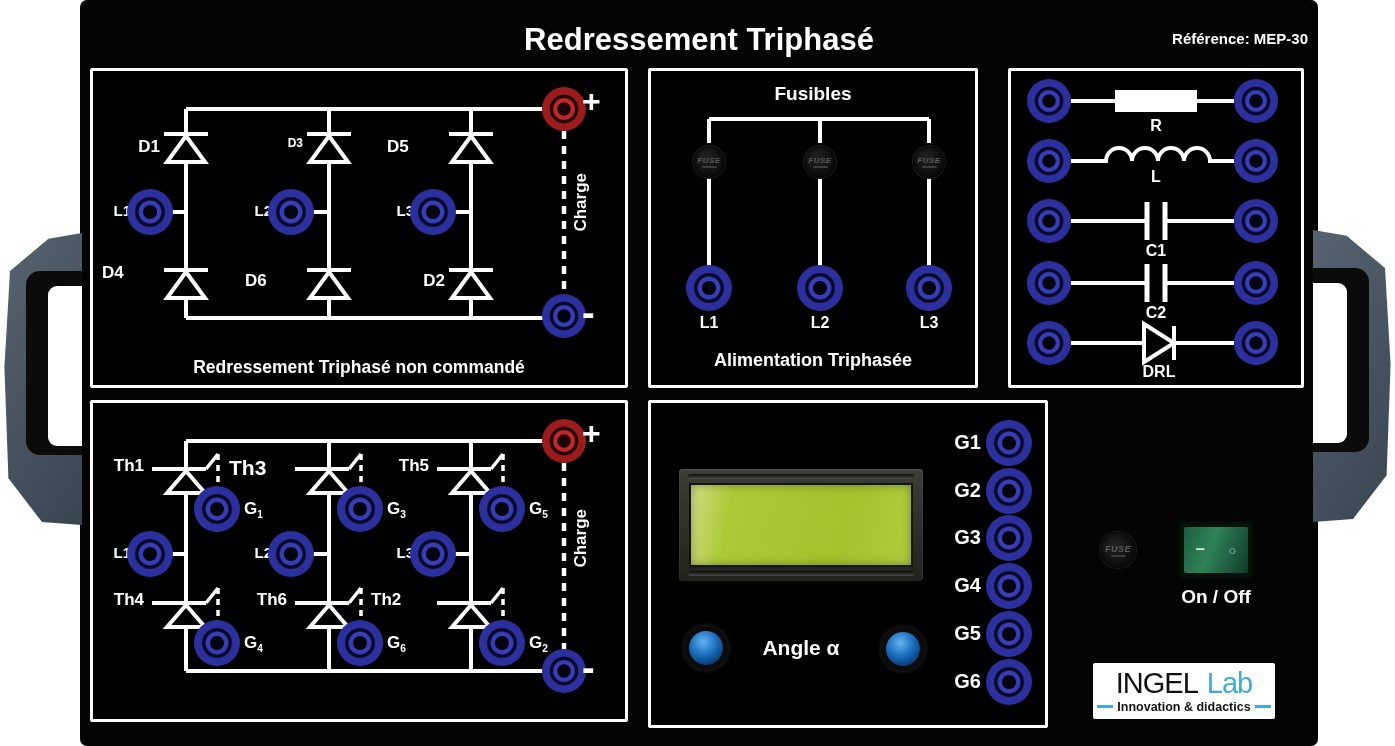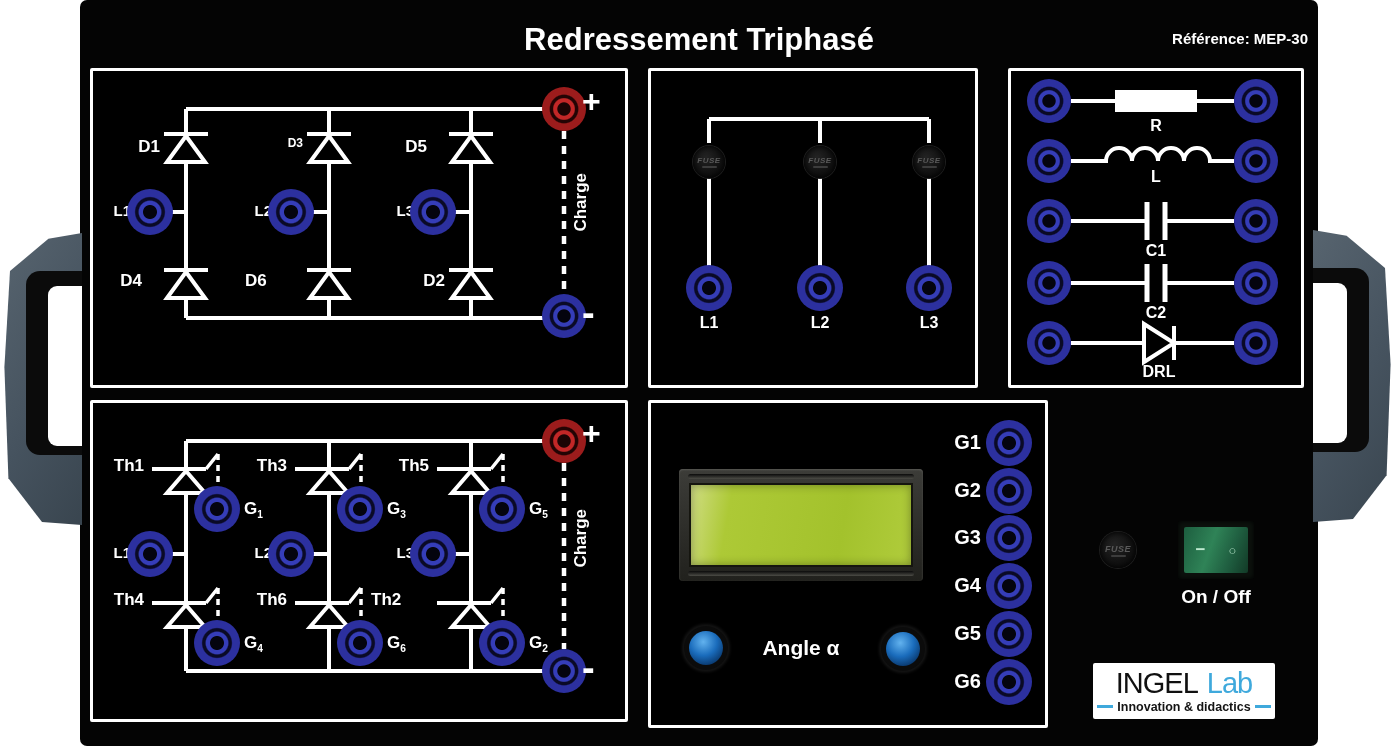--- a/index.html
+++ b/index.html
@@ -68,59 +68,62 @@
     <path d="M71 63 H115 M214 63 H258 M356 63 H400 M71 199 H115 M214 199 H258 M356 199 H400" stroke="#fff" stroke-width="4" fill="none"></path>
     <path d="M93 65 L74 91 L112 91 Z" fill="#000" stroke="#fff" stroke-width="4"></path>
     <path d="M236 65 L217 91 L255 91 Z" fill="#000" stroke="#fff" stroke-width="4"></path>
     <path d="M378 65 L359 91 L397 91 Z" fill="#000" stroke="#fff" stroke-width="4"></path>
     <path d="M93 201 L74 227 L112 227 Z" fill="#000" stroke="#fff" stroke-width="4"></path>
     <path d="M236 201 L217 227 L255 227 Z" fill="#000" stroke="#fff" stroke-width="4"></path>
     <path d="M378 201 L359 227 L397 227 Z" fill="#000" stroke="#fff" stroke-width="4"></path>
   </svg>
   <span class="lbl" style="left:9px;top:66px;width:58px;text-align:right;font-size:17px">D1</span>
   <span class="lbl" style="left:152px;top:66px;width:58px;text-align:right;font-size:12px">D3</span>
-  <span class="lbl" style="left:294px;top:66px;width:58px;text-align:center;font-size:17px">D5</span>
-  <span class="lbl" style="left:9px;top:200px;width:58px;text-align:center;font-size:17px">D4</span>
+  <span class="lbl" style="left:294px;top:66px;width:58px;text-align:left;font-size:17px">D5</span>
+  <span class="lbl" style="left:9px;top:192px;width:58px;text-align:left;font-size:17px">D4</span>
   <span class="lbl" style="left:152px;top:200px;width:58px;text-align:left;font-size:17px">D6</span>
   <span class="lbl" style="left:294px;top:200px;width:58px;text-align:right;font-size:17px">D2</span>
   <span class="lbl" style="left:-2px;top:131px;width:40px;text-align:right;font-size:15px">L1</span>
   <span class="lbl" style="left:139px;top:131px;width:40px;text-align:right;font-size:15px">L2</span>
   <span class="lbl" style="left:281px;top:131px;width:40px;text-align:right;font-size:15px">L3</span>
   <div class="jack jb46" style="left:34px;top:118px"></div>
   <div class="jack jb46" style="left:175px;top:118px"></div>
   <div class="jack jb46" style="left:317px;top:118px"></div>
   <div class="jack jr44" style="left:449px;top:16px"></div>
   <div class="jack jb44" style="left:449px;top:223px"></div>
   <span class="lbl" style="left:489px;top:12px;font-size:32px">+</span>
   <span class="lbl" style="left:489px;top:221px;font-size:38px">-</span>
   <span class="lbl vtext" style="left:478px;top:102px;font-size:17px">Charge</span>
+  <span class="lbl" style="left:0;right:0;bottom:8px;text-align:center;font-size:17.5px">Redressement Triphasé non commandé</span>
 </div>
 
 <div class="box" style="left:648px;top:68px;width:330px;height:320px">
   <svg class="wires" width="324" height="314">
     <path d="M58 48 H278 M58 48 V72 M169 48 V72 M278 48 V72 M58 107 V196 M169 107 V196 M278 107 V196" stroke="#fff" stroke-width="4" fill="none"></path>
   </svg>
+  <span class="lbl" style="left:0;right:0;top:12px;text-align:center;font-size:19px">Fusibles</span>
   <div class="fuse" style="left:42px;top:75px;width:32px;height:32px">
       <span style="font-size:8px">FUSE</span>
       <i></i>
     </div>
   <div class="fuse" style="left:153px;top:75px;width:32px;height:32px">
       <span style="font-size:8px">FUSE</span>
       <i></i>
     </div>
   <div class="fuse" style="left:262px;top:75px;width:32px;height:32px">
       <span style="font-size:8px">FUSE</span>
       <i></i>
     </div>
   <div class="jack jb46" style="left:35px;top:194px"></div>
   <div class="jack jb46" style="left:146px;top:194px"></div>
   <div class="jack jb46" style="left:255px;top:194px"></div>
   <span class="lbl" style="left:38px;top:243px;width:40px;text-align:center;font-size:16px">L1</span>
   <span class="lbl" style="left:149px;top:243px;width:40px;text-align:center;font-size:16px">L2</span>
   <span class="lbl" style="left:258px;top:243px;width:40px;text-align:center;font-size:16px">L3</span>
+  <span class="lbl" style="left:0;right:0;bottom:14px;text-align:center;font-size:18px">Alimentation Triphasée</span>
 </div>
 
 <div class="box" style="left:1008px;top:68px;width:296px;height:320px">
   <svg class="wires" width="290" height="314">
     <path d="M60 30 H104 M186 30 H223" stroke="#fff" stroke-width="4" fill="none"></path>
     <rect x="104" y="19" width="82" height="22" fill="#fff"></rect>
     <path d="M60 90 H95 A13 13 0 0 1 121 90 A13 13 0 0 1 147 90 A13 13 0 0 1 173 90 A13 13 0 0 1 199 90 H223" stroke="#fff" stroke-width="4" fill="none"></path>
     <path d="M60 150 H136 M154 150 H223 M60 212 H136 M154 212 H223" stroke="#fff" stroke-width="4" fill="none"></path>
     <path d="M136 131 V169 M154 131 V169 M136 193 V231 M154 193 V231" stroke="#fff" stroke-width="5" fill="none"></path>
     <path d="M60 272 H133 M163 272 H223 M163 255 V289" stroke="#fff" stroke-width="4" fill="none"></path>
@@ -151,21 +154,21 @@
     <path d="M113 66 L125 51 M256 66 L268 51 M398 66 L410 51 M113 200 L125 185 M256 200 L268 185 M398 200 L410 185" stroke="#fff" stroke-width="3.5" fill="none"></path>
     <path d="M125 51 V83 M268 51 V83 M410 51 V83 M125 185 V217 M268 185 V217 M410 185 V217" stroke="#fff" stroke-width="3.5" stroke-dasharray="6 5" fill="none"></path>
     <path d="M93 68 L74 90 L112 90 Z" fill="#000" stroke="#fff" stroke-width="4"></path>
     <path d="M236 68 L217 90 L255 90 Z" fill="#000" stroke="#fff" stroke-width="4"></path>
     <path d="M378 68 L359 90 L397 90 Z" fill="#000" stroke="#fff" stroke-width="4"></path>
     <path d="M93 202 L74 224 L112 224 Z" fill="#000" stroke="#fff" stroke-width="4"></path>
     <path d="M236 202 L217 224 L255 224 Z" fill="#000" stroke="#fff" stroke-width="4"></path>
     <path d="M378 202 L359 224 L397 224 Z" fill="#000" stroke="#fff" stroke-width="4"></path>
   </svg>
   <span class="lbl" style="left:-7px;top:53px;width:58px;text-align:right;font-size:17px">Th1</span>
-  <span class="lbl" style="left:136px;top:53px;width:58px;text-align:right;font-size:17px">Th3</span>
+  <span class="lbl" style="left:136px;top:53px;width:58px;font-size:21px">Th3</span>
   <span class="lbl" style="left:278px;top:53px;width:58px;text-align:right;font-size:17px">Th5</span>
   <span class="lbl" style="left:-7px;top:187px;width:58px;text-align:right;font-size:17px">Th4</span>
   <span class="lbl" style="left:136px;top:187px;width:58px;text-align:right;font-size:17px">Th6</span>
   <span class="lbl" style="left:278px;top:187px;width:58px;text-align:left;font-size:17px">Th2</span>
   <div class="jack jb46" style="left:101px;top:83px"></div>
   <div class="jack jb46" style="left:244px;top:83px"></div>
   <div class="jack jb46" style="left:386px;top:83px"></div>
   <div class="jack jb46" style="left:101px;top:217px"></div>
   <div class="jack jb46" style="left:244px;top:217px"></div>
   <div class="jack jb46" style="left:386px;top:217px"></div>

